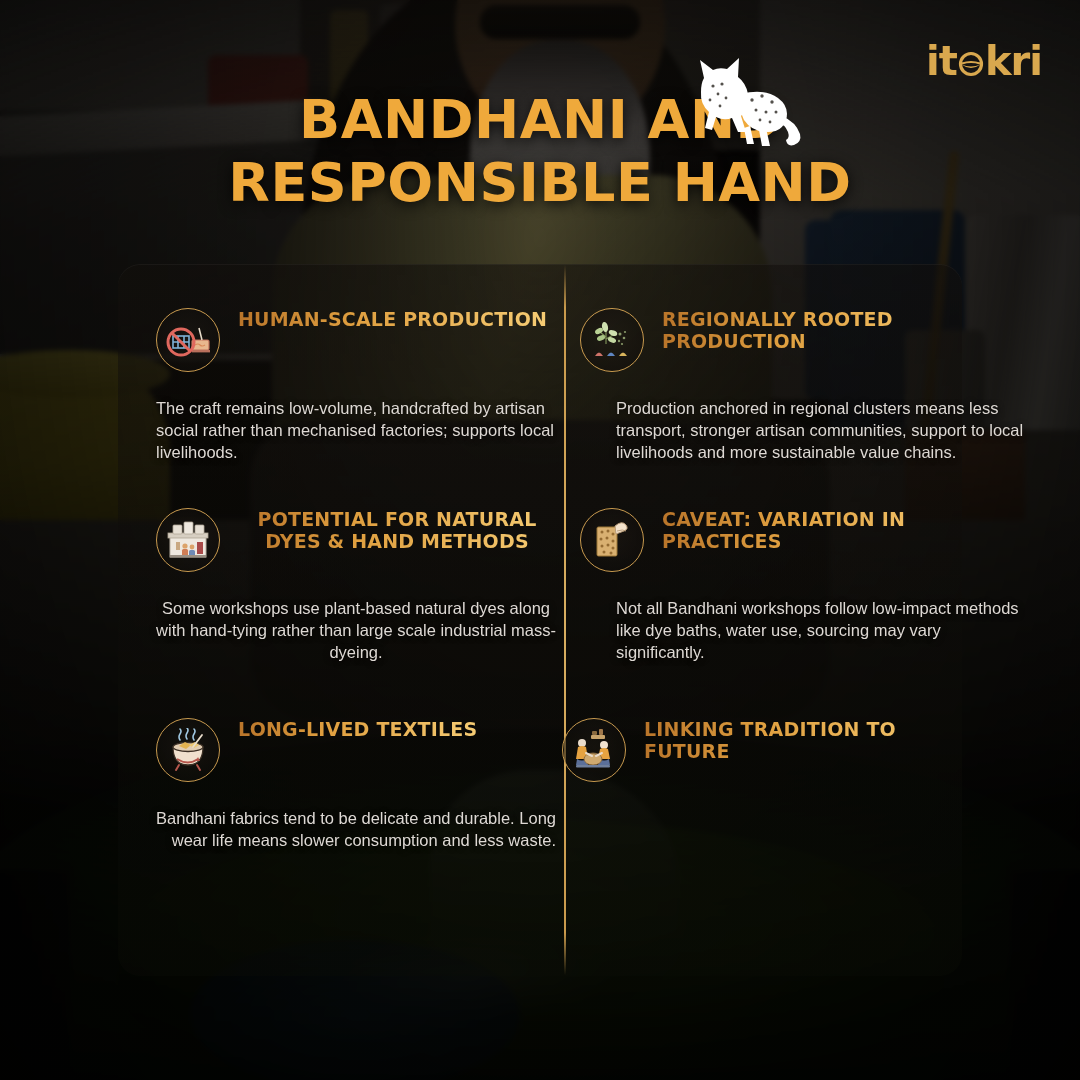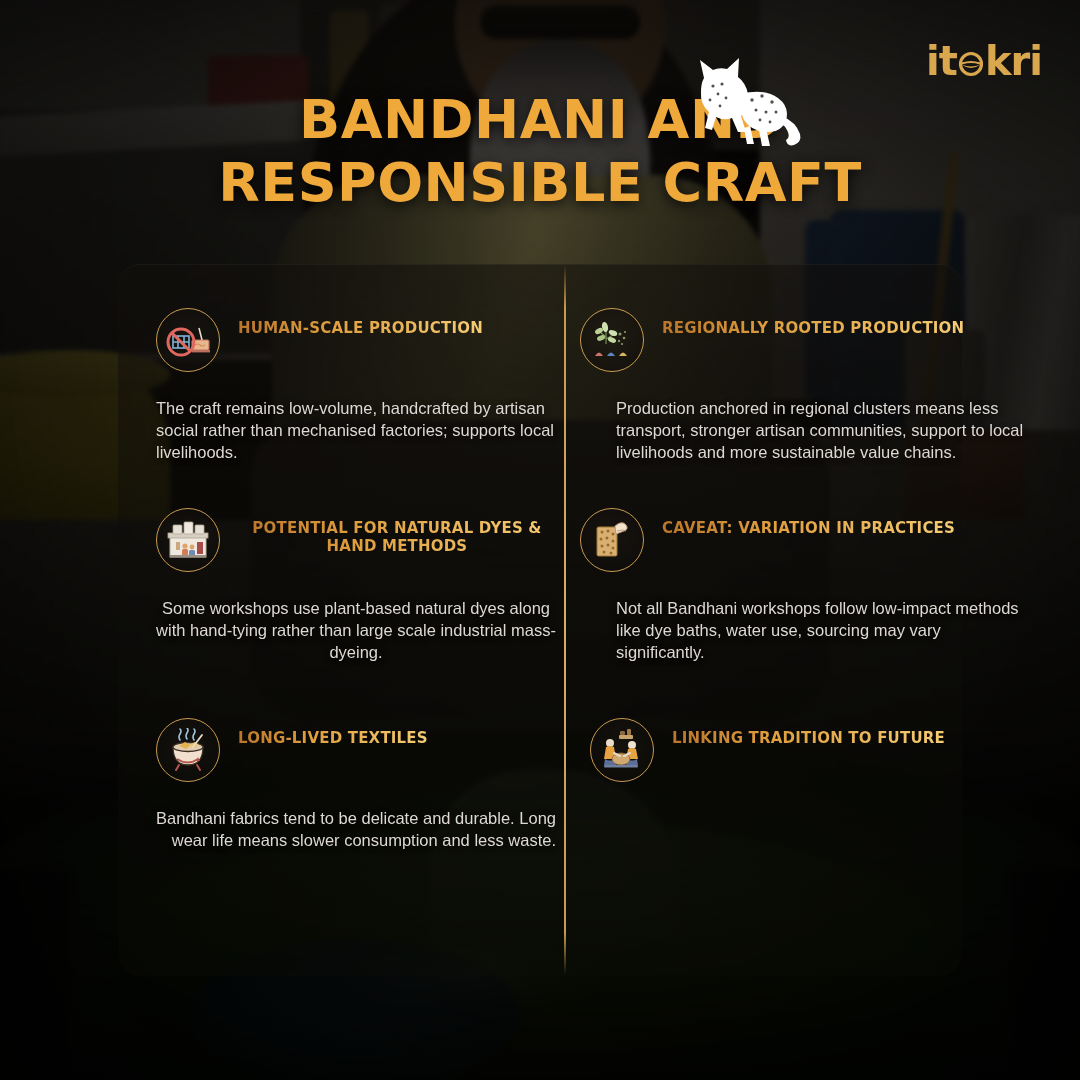--- a/index.html
+++ b/index.html
@@ -131,34 +131,34 @@
 
   .grid{position:absolute;left:118px;top:264px;width:844px;height:712px;}
 
   .card{position:absolute;width:400px;}
   .card .head{display:flex;align-items:flex-start;gap:18px;}
   .ic{flex:0 0 auto;width:62px;height:62px;border-radius:50%;
     border:1.4px solid #c89a4f;
     background:radial-gradient(circle at 50% 45%,rgba(30,26,20,.55),rgba(12,10,8,.55));
     display:flex;align-items:center;justify-content:center;overflow:hidden;}
   .ic svg{display:block;}
-  .ttl{margin-top:12px;font-weight:800;font-size:15px;line-height:1.18;letter-spacing:.2px;
+  .ttl{margin-top:0;font-weight:800;font-size:19px;line-height:1.18;letter-spacing:.2px;
     font-family:"DejaVu Sans", sans-serif;
     background:linear-gradient(90deg,#b9752a 0%,#e0a040 38%,#f6cc74 100%);
     -webkit-background-clip:text;background-clip:text;color:transparent;
     text-transform:uppercase;}
   .body{margin-top:26px;color:#ded9d4;font-size:16.5px;line-height:1.33;
     text-shadow:0 1px 6px rgba(0,0,0,.75);}
 
   .c1{left:38px;top:44px;}
   .c2{left:462px;top:44px;}
   .c3{left:38px;top:244px;text-align:center;}
   .c4{left:462px;top:244px;}
   .c5{left:38px;top:454px;text-align:right;}
-  .c6{left:472px;top:454px;}
+  .c6{left:444px;top:454px;}
   .c2 .body,.c4 .body,.c6 .body{width:410px;margin-left:36px;}
 </style>
 </head>
 <body>
 
 <div id="stage">
 
   <div class="bg">
     <div class="bg-layer bg-wallL"></div>
     <div class="bg-layer bg-wallC"></div>
@@ -206,21 +206,21 @@
           <circle cx="13" cy="13" r="10.5" fill="none" stroke="#d9a84e" stroke-width="3.2"></circle>
           <path d="M3.5 13.5 Q13 20.5 22.5 13.5 Q13 17.5 3.5 13.5 Z" fill="#d9a84e"></path>
           <path d="M4 12.5 Q13 9.5 22 12.5" fill="none" stroke="#d9a84e" stroke-width="2"></path>
         </svg>
       </span>
       <span>kri</span>
   </div>
 
   <div class="title">
     <span>BANDHANI AND</span>
-    <span class="l2">RESPONSIBLE CRAFT</span>
+    <span class="l2">RESPONSIBLE HAND</span>
   </div>
 
   <div class="cat">
     <svg width="120" height="105" viewBox="0 0 120 105">
       <g fill="#ffffff">
         <path d="M18 28 L14 10 L27 20 Q33 17 41 19 L53 8 L52 27 Q60 33 62 44 Q64 58 55 66 L60 82 L52 82 L46 68 Q38 71 30 67 L26 80 L19 78 L23 62 Q14 54 15 42 Q15 33 18 28 Z"></path>
         <path d="M55 44 Q78 38 92 48 Q104 57 100 70 Q96 82 82 82 Q66 82 58 70 Q52 58 55 44 Z"></path>
         <path d="M96 66 Q110 72 114 84 Q116 92 108 95 Q101 97 100 90 Q104 88 102 82 Q99 74 90 72 Z"></path>
         <path d="M80 78 L84 96 L76 96 L73 80 Z"></path>
         <path d="M64 76 L68 94 L61 94 L58 78 Z"></path>

